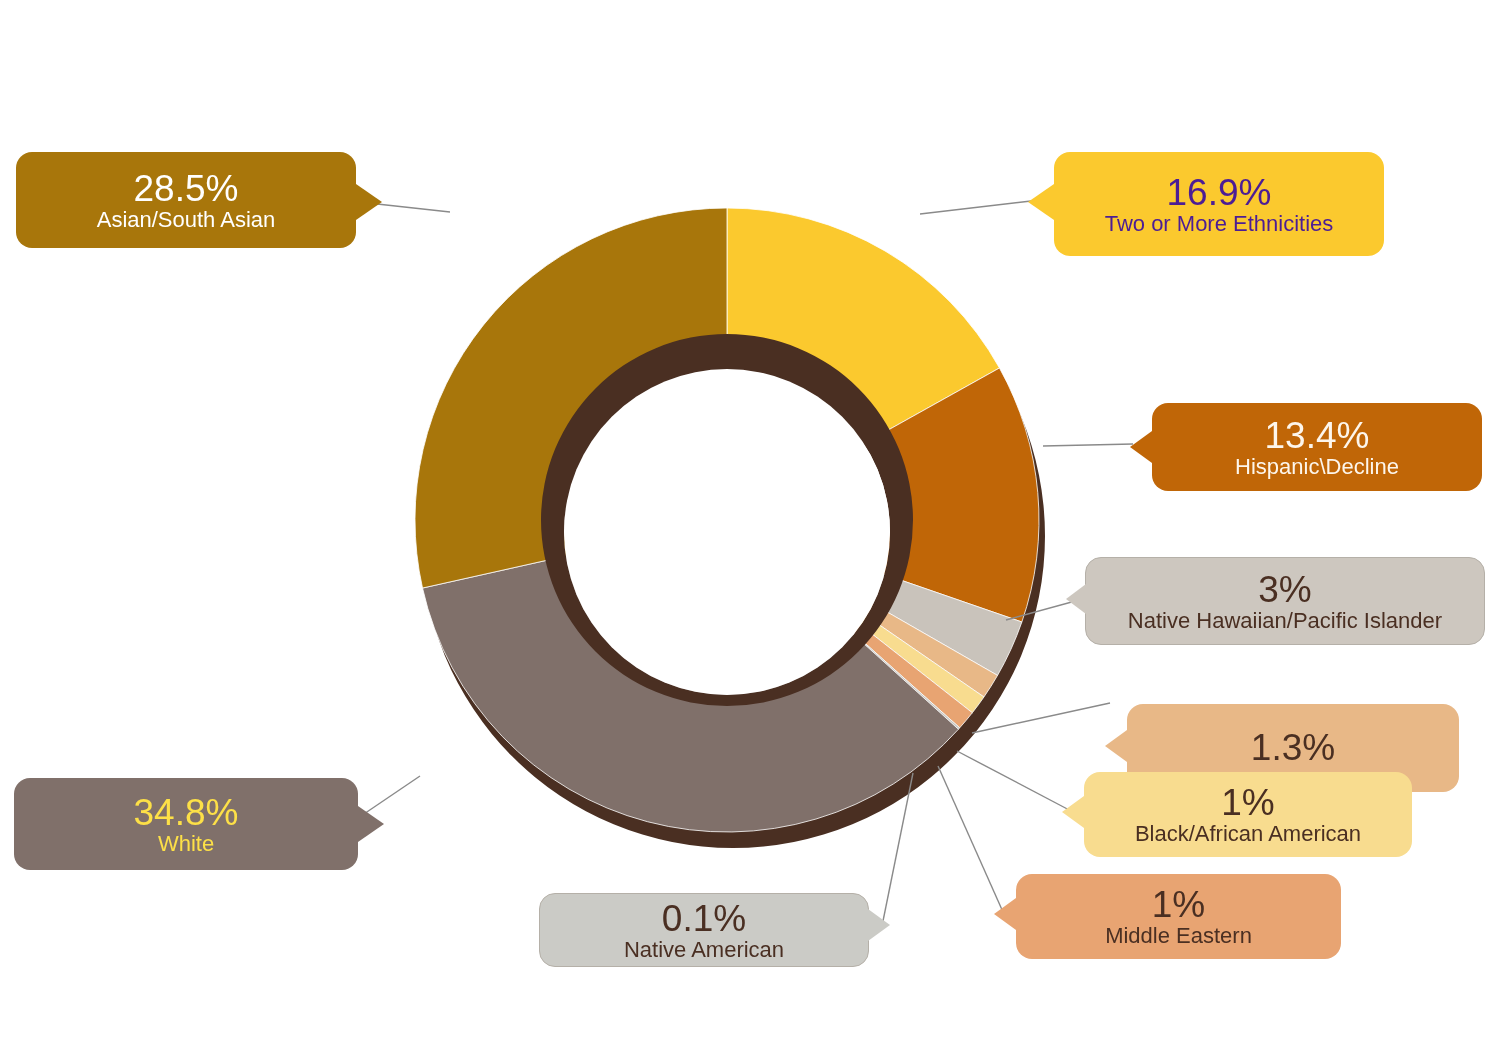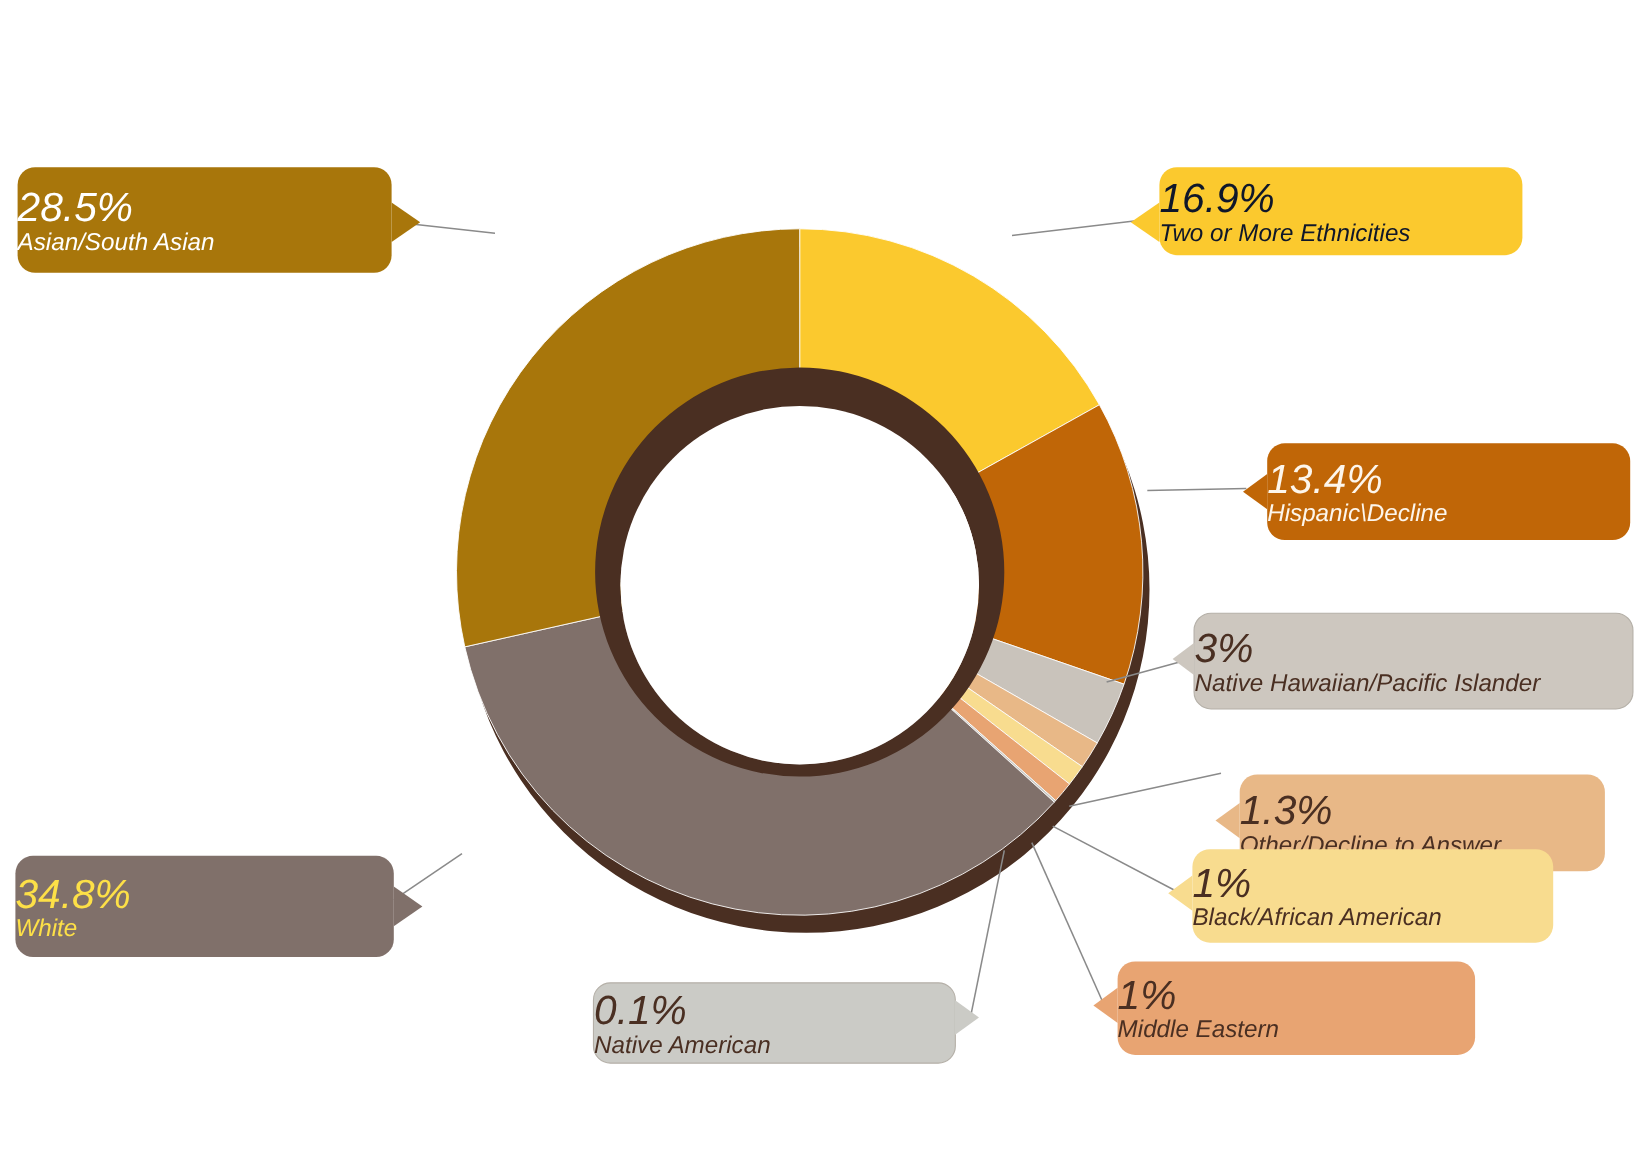--- a/index.html
+++ b/index.html
@@ -10,24 +10,23 @@
   }
   #stage{position:absolute;left:0;top:0;width:1500px;height:1064px;}
   #chart-svg{position:absolute;left:0;top:0;width:1500px;height:1064px;}
 
   
   .callout{
     position:absolute;
     box-sizing:border-box;
     border-radius:16px;
     display:flex;flex-direction:column;
-    align-items:flex-start;justify-content:center;
+    align-items:center;justify-content:center;
     line-height:1.0;
     text-align:center;
-    font-style:italic;
   }
   .callout .pct{
     font-size:37px;
     letter-spacing:0px;
     margin-bottom:2px;
     white-space:nowrap;
   }
   .callout .lbl{
     font-size:22px;
     white-space:nowrap;
@@ -86,41 +85,40 @@
       <path d="M 358 818 L 420 776"></path>
     </g>
   </svg>
 
   <div class="callout" style="left:16px;top:152px;width:340px;height:96px;background:#a8760b;color:#ffffff;">
     <div class="pct">28.5%</div>
     <div class="lbl">Asian/South Asian</div>
     <div class="tail" style="right:-26px;top:32px;border-top:18px solid transparent;border-bottom:18px solid transparent;border-left:26px solid #a8760b;"></div>
   </div>
 
-  <div class="callout" style="left:1054px;top:152px;width:330px;height:80px;background:#fbc92e;color:#0f172a;">
+  <div class="callout" style="left:1054px;top:152px;width:330px;height:104px;background:#fbc92e;color:#4c1d95;">
     <div class="pct">16.9%</div>
     <div class="lbl">Two or More Ethnicities</div>
     <div class="tail" style="left:-26px;top:32px;border-top:18px solid transparent;border-bottom:18px solid transparent;border-right:26px solid #fbc92e;"></div>
   </div>
 
   <div class="callout" style="left:1152px;top:403px;width:330px;height:88px;background:#c06607;color:#fdf6ec;">
     <div class="pct">13.4%</div>
     <div class="lbl">Hispanic\Decline</div>
     <div class="tail" style="left:-22px;top:28px;border-top:16px solid transparent;border-bottom:16px solid transparent;border-right:22px solid #c06607;"></div>
   </div>
 
   <div class="callout" style="left:1085px;top:557px;width:400px;height:88px;background:#cdc7bf;color:#4a2f22;border:1px solid #b5b0a8;">
     <div class="pct">3%</div>
     <div class="lbl">Native Hawaiian/Pacific Islander</div>
     <div class="tail" style="left:-20px;top:26px;border-top:15px solid transparent;border-bottom:15px solid transparent;border-right:20px solid #cdc7bf;"></div>
   </div>
 
   <div class="callout" style="left:1127px;top:664px;width:332px;height:88px;background:#e8b887;color:#4a2f22;margin-top:40px;">
     <div class="pct">1.3%</div>
-    <div class="lbl">Other/Decline to Answer</div>
     <div class="tail" style="left:-22px;top:26px;border-top:16px solid transparent;border-bottom:16px solid transparent;border-right:22px solid #e8b887;"></div>
   </div>
 
   <div class="callout" style="left:1084px;top:772px;width:328px;height:85px;background:#f8dc8f;color:#4a2f22;">
     <div class="pct">1%</div>
     <div class="lbl">Black/African American</div>
     <div class="tail" style="left:-22px;top:24px;border-top:16px solid transparent;border-bottom:16px solid transparent;border-right:22px solid #f8dc8f;"></div>
   </div>
 
   <div class="callout" style="left:1016px;top:874px;width:325px;height:85px;background:#e8a472;color:#4a2f22;">

